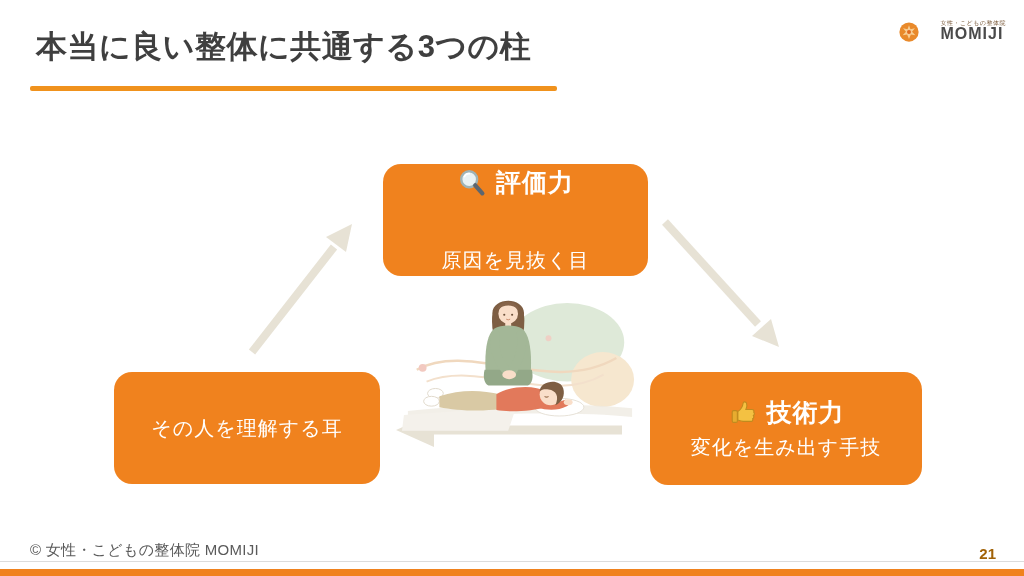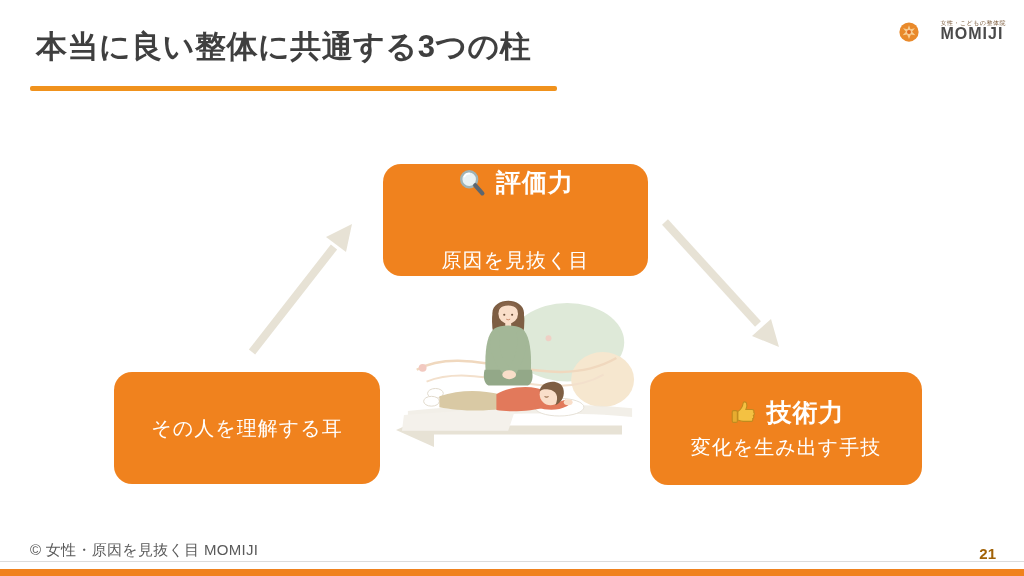--- a/index.html
+++ b/index.html
@@ -163,18 +163,18 @@
     <div class="pillar-title-row">
       <svg class="pillar-icon" viewBox="0 0 32 32">
         <rect x="4.5" y="13.5" width="5.5" height="12.5" rx="1.5" fill="#E8AC2F" stroke="#C08A1E" stroke-width="1.2"></rect>
         <path d="M10.5 14.5 C13.5 12.5 15.6 9.2 16.1 5.6 C16.3 3.8 18.9 3.6 19.7 5.4 C20.5 7.2 20.1 10 19.1 12.2 L25.6 12.2 C27.4 12.2 28.1 13.8 27.4 15.1 C28.5 16.1 28.3 17.9 27.1 18.7 C28 19.8 27.5 21.5 26.3 22.1 C26.9 23.3 26.1 24.9 24.6 24.9 L16.1 24.9 C14.1 24.9 12.3 24.2 10.5 23.6 Z" fill="#F4C142" stroke="#C08A1E" stroke-width="1.2"></path>
       </svg>
       <span class="pillar-title">技術力</span>
     </div>
     <div class="pillar-subtitle">変化を生み出す手技</div>
   </div>
 
-  <div class="footer-text">© 女性・原因を見抜く目 MOMIJI</div>
+  <div class="footer-text">© 女性・こどもの整体院 MOMIJI</div>
   <div class="page-number">21</div>
   <div class="footer-divider"></div>
   <div class="bottom-bar"></div>
 
 </div>
 
 </body></html>

